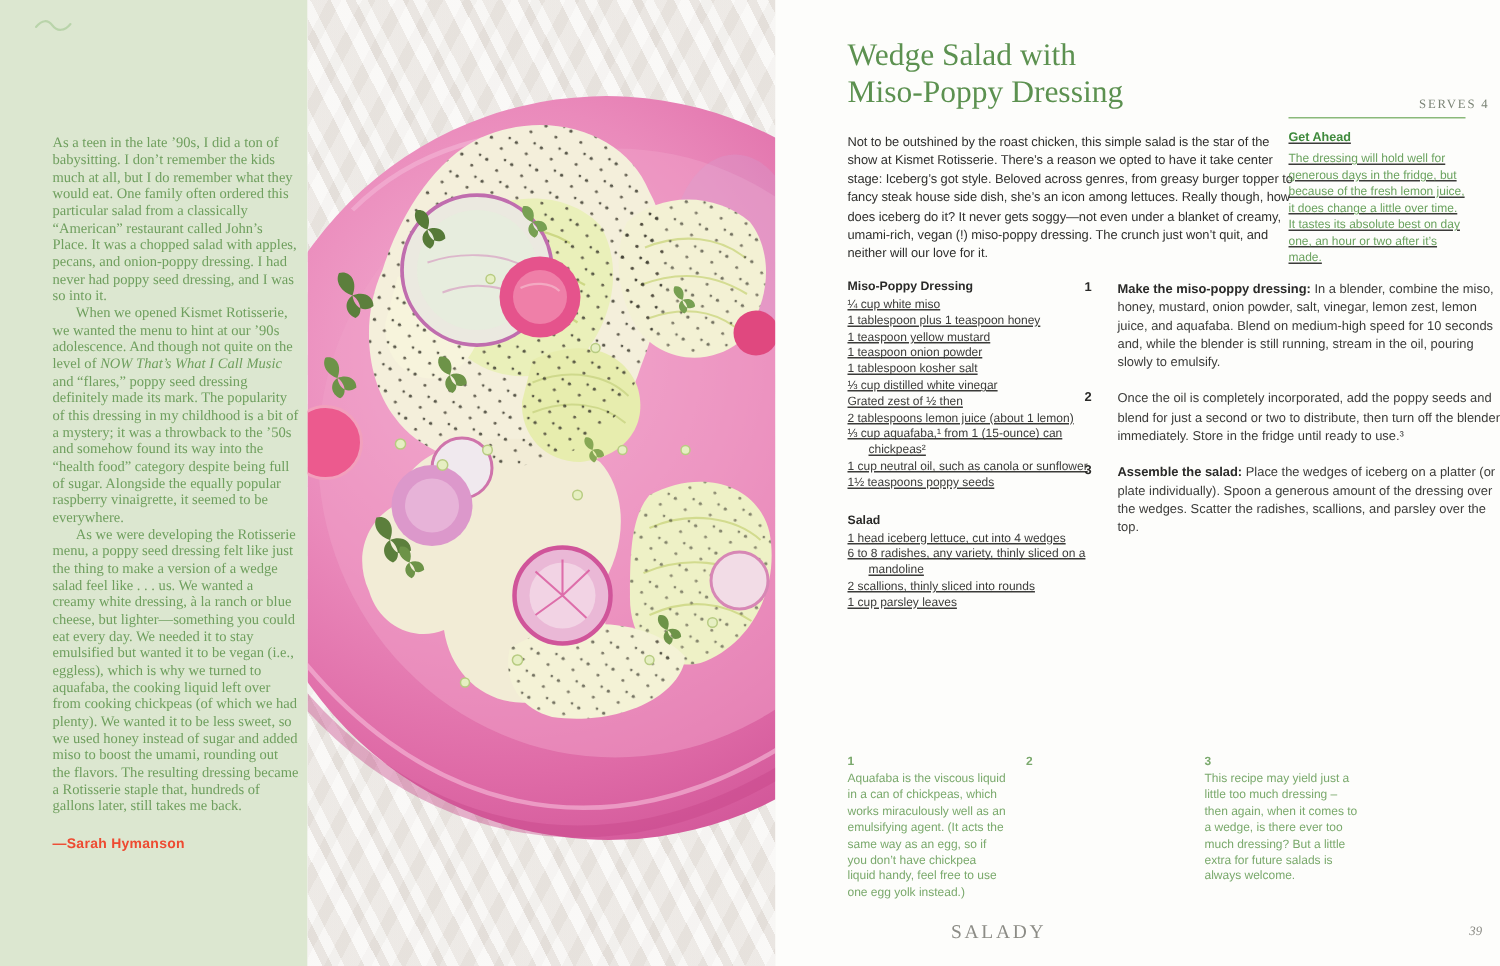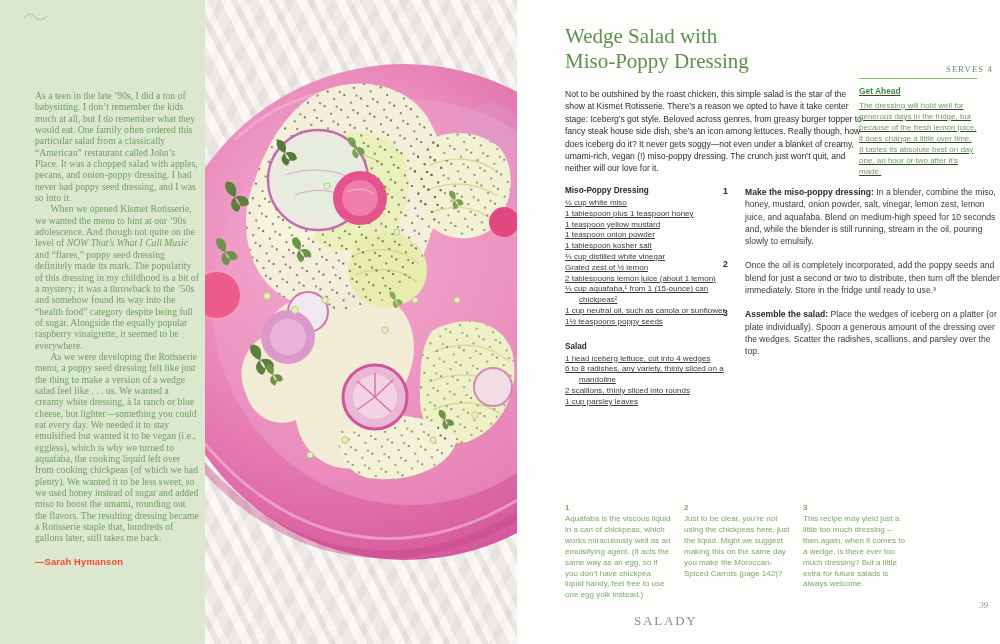--- a/index.html
+++ b/index.html
@@ -52,21 +52,21 @@
   .step-text{font-size:8.6px;line-height:12.3px;color:#3b3b39;}
   .step-text b{font-weight:700;color:#2a2a28;}
 
   .footnotes{position:absolute;left:48px;top:503px;display:flex;gap:13px;}
   .fn{width:106px;}
   .fn-num{font-size:8px;font-weight:700;color:#7aa96c;margin-bottom:2px;}
   .fn-text{font-size:8px;line-height:10.9px;color:#7aa96c;}
 
   .footer-label{position:absolute;left:105px;top:613px;font-family:"Liberation Serif",serif;
     font-size:13px;letter-spacing:1.8px;color:#8c8c86;padding-left:12px;}
-  .page-num{position:absolute;right:12px;top:600px;font-family:"Liberation Serif",serif;
+  .page-num{position:absolute;right:12px;top:615px;font-family:"Liberation Serif",serif;
     font-size:8.5px;color:#8c8c86;font-style:italic;}
 </style>
 </head>
 <body>
 
 <div class="spread">
 
   <aside class="left-page">
     <svg class="squiggle" width="30" height="14" viewBox="0 0 30 14">
       <path d="M2,8 C6,3 10,3 13,7 C16,11 21,11 25,6" fill="none" stroke="#b9d4aa" stroke-width="1.4" stroke-linecap="round"></path>
@@ -193,21 +193,21 @@
 
     <section class="ingredients">
       <div class="ing-group">
         <div class="ing-head">Miso-Poppy Dressing</div>
         <div class="ing-item">¼ cup white miso</div>
         <div class="ing-item">1 tablespoon plus 1 teaspoon honey</div>
         <div class="ing-item">1 teaspoon yellow mustard</div>
         <div class="ing-item">1 teaspoon onion powder</div>
         <div class="ing-item">1 tablespoon kosher salt</div>
         <div class="ing-item">⅓ cup distilled white vinegar</div>
-        <div class="ing-item">Grated zest of ½ lemon</div>
+        <div class="ing-item">Grated zest of ½ then</div>
         <div class="ing-item">2 tablespoons lemon juice (about 1 lemon)</div>
         <div class="ing-item">⅓ cup aquafaba,¹ from 1 (15-ounce) can chickpeas²</div>
         <div class="ing-item">1 cup neutral oil, such as canola or sunflower</div>
         <div class="ing-item">1½ teaspoons poppy seeds</div>
       </div>
       <div class="ing-group">
         <div class="ing-head">Salad</div>
         <div class="ing-item">1 head iceberg lettuce, cut into 4 wedges</div>
         <div class="ing-item">6 to 8 radishes, any variety, thinly sliced on a mandoline</div>
         <div class="ing-item">2 scallions, thinly sliced into rounds</div>
@@ -230,21 +230,20 @@
       </div>
     </section>
 
     <section class="footnotes">
       <div class="fn">
         <div class="fn-num">1</div>
         <div class="fn-text">Aquafaba is the viscous liquid in a can of chickpeas, which works miraculously well as an emulsifying agent. (It acts the same way as an egg, so if you don’t have chickpea liquid handy, feel free to use one egg yolk instead.)</div>
       </div>
       <div class="fn">
         <div class="fn-num">2</div>
-        <div class="fn-text">Just to be clear, you’re not using the chickpeas here, just the liquid. Might we suggest making this on the same day you make the Moroccan-Spiced Carrots (page 142)?</div>
       </div>
       <div class="fn">
         <div class="fn-num">3</div>
         <div class="fn-text">This recipe may yield just a little too much dressing – then again, when it comes to a wedge, is there ever too much dressing? But a little extra for future salads is always welcome.</div>
       </div>
     </section>
 
     <span class="footer-label">SALADY</span>
     <span class="page-num">39</span>
   </main>

